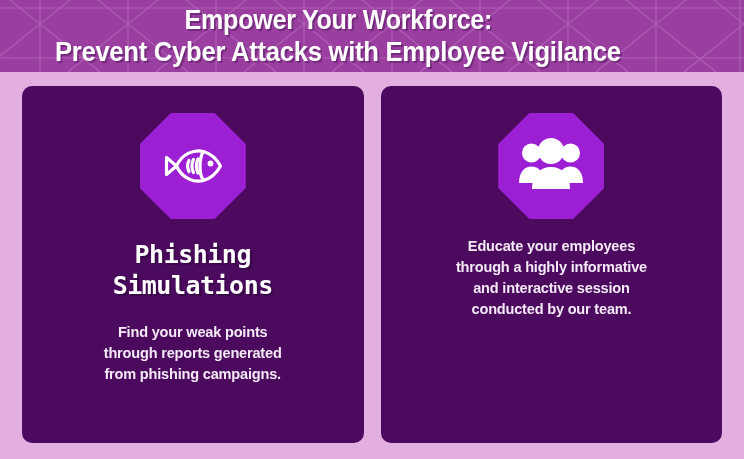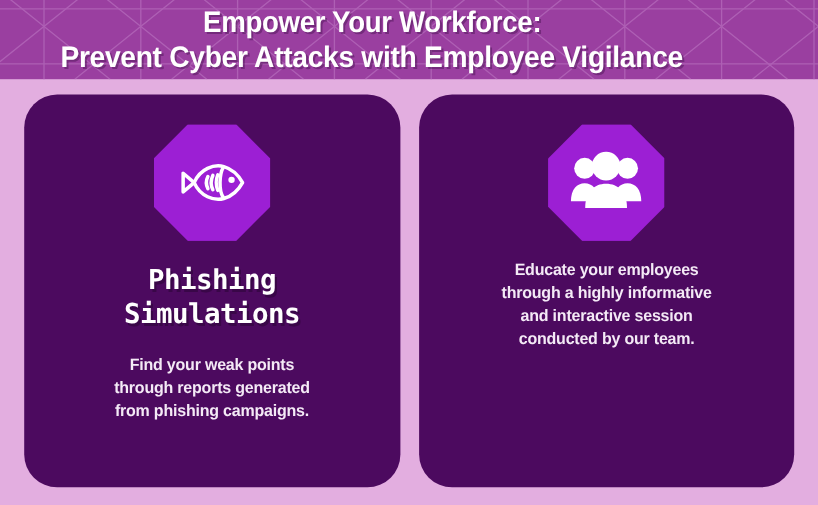--- a/index.html
+++ b/index.html
@@ -74,21 +74,21 @@
     left: 22px;
     top: 86px;
     width: 700px;
     height: 357px;
     display: flex;
     gap: 17px;
   }
   .card {
     flex: 1 1 0;
     background: #4c0a5f;
-    border-radius: 30px;
+    border-radius: 10px;
     display: flex;
     flex-direction: column;
     align-items: center;
     position: relative;
   }
 
   .icon-badge {
     margin-top: 27px;
     width: 106px;
     height: 106px;

